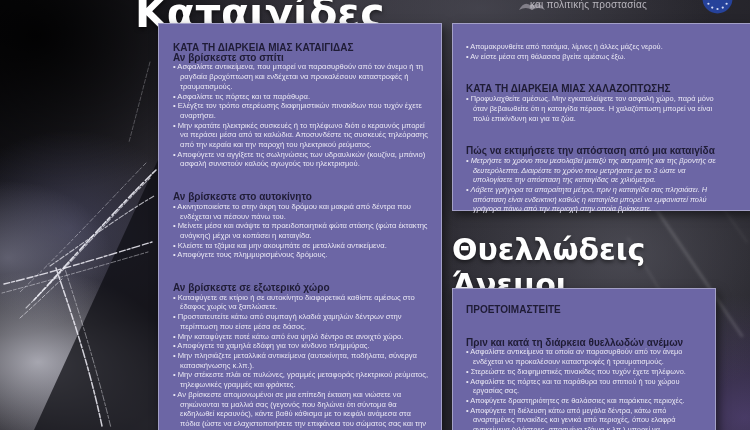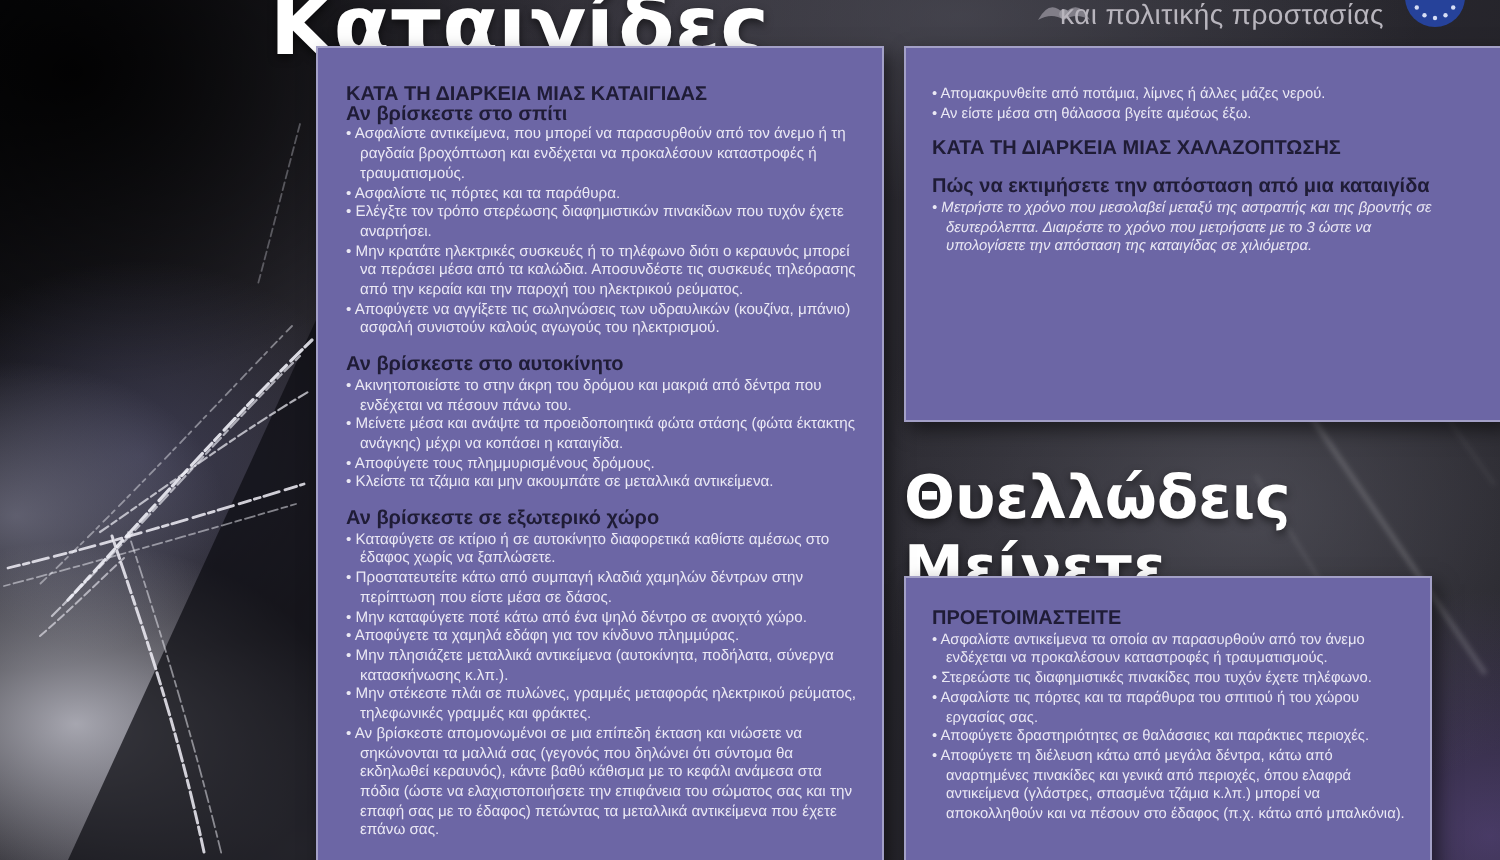--- a/index.html
+++ b/index.html
@@ -21,26 +21,26 @@
   .panel-left{left:158px;top:23px;width:284px;height:420px;padding:19px 13px 10px 14px;}
   .panel-rt{left:452px;top:23px;width:300px;height:188px;padding:18px 28px 10px 13px;}
   .panel-rb{left:452px;top:288px;width:264px;height:155px;padding:16px 12px 10px 13px;}
   .h-caps,.h-sub,.h-subitalic{font-weight:bold;color:#1f1c36;font-size:10px;line-height:9.7px;}
   .h-subitalic{}
   .bullets{list-style:none;margin:0;padding:0;color:#eae8f4;font-size:7.6px;line-height:9.7px;}
   .panel-rt .bullets,.panel-rb .bullets{font-size:7.4px;}
   .bullets li{padding-left:7px;text-indent:-7px;}
   .bullets li::before{content:"• ";}
   .bullets.italic{font-style:italic;}
-  .gap{margin-top:9px;}
+  .gap{margin-top:23px;}
   .big-title{position:absolute;color:#ffffff;font-family:"DejaVu Sans","Liberation Sans",sans-serif;
     font-weight:bold;text-shadow:0 2px 4px rgba(0,0,0,.55);white-space:nowrap;}
   .title1{left:135px;top:-10px;font-size:41px;line-height:46px;}
   .title2{left:452px;top:217px;font-size:30px;line-height:35px;margin-top:15px;}
-  .ministry-text{position:absolute;left:530px;top:-1px;font-size:14px;color:#b8b5bd;letter-spacing:.2px;}
+  .ministry-text{position:absolute;left:530px;top:-1px;font-size:10px;color:#b8b5bd;letter-spacing:.2px;}
   .emblem{position:absolute;left:517px;top:-4px;opacity:.8;}
   .roundel{position:absolute;left:702px;top:-17px;}
 </style>
 </head>
 <body>
 
 <div class="stage">
 
   <svg class="art" width="750" height="430" viewBox="0 0 750 430">
     <defs>
@@ -90,66 +90,71 @@
       <circle cx="10.25" cy="6.4" r="1.1"></circle>
         <circle cx="15.5" cy="5" r="1.1"></circle>
       <circle cx="20.75" cy="6.4" r="1.1"></circle>
         <circle cx="24.6" cy="10.25" r="1.1"></circle>
     </g>
   </svg>
 
   <div class="big-title title1">Καταιγίδες</div>
   <div class="big-title title2">
     <div>Θυελλώδεις</div>
-    <div>Μείνετε</div>
+    <div>Άνεμοι</div>
   </div>
 
   <div class="panel panel-left">
       <div class="h-caps">ΚΑΤΑ ΤΗ ΔΙΑΡΚΕΙΑ ΜΙΑΣ ΚΑΤΑΙΓΙΔΑΣ</div>
       <div class="h-sub">Αν βρίσκεστε στο σπίτι</div>
       <ul class="bullets">
         <li>Ασφαλίστε αντικείμενα, που μπορεί να παρασυρθούν από τον άνεμο ή τη ραγδαία βροχόπτωση και ενδέχεται να προκαλέσουν καταστροφές ή τραυματισμούς.</li>
         <li>Ασφαλίστε τις πόρτες και τα παράθυρα.</li>
         <li>Ελέγξτε τον τρόπο στερέωσης διαφημιστικών πινακίδων που τυχόν έχετε αναρτήσει.</li>
         <li>Μην κρατάτε ηλεκτρικές συσκευές ή το τηλέφωνο διότι ο κεραυνός μπορεί να περάσει μέσα από τα καλώδια. Αποσυνδέστε τις συσκευές τηλεόρασης από την κεραία και την παροχή του ηλεκτρικού ρεύματος.</li>
         <li>Αποφύγετε να αγγίξετε τις σωληνώσεις των υδραυλικών (κουζίνα, μπάνιο) ασφαλή συνιστούν καλούς αγωγούς του ηλεκτρισμού.</li>
       </ul>
       <div class="h-sub gap">Αν βρίσκεστε στο αυτοκίνητο</div>
       <ul class="bullets">
         <li>Ακινητοποιείστε το στην άκρη του δρόμου και μακριά από δέντρα που ενδέχεται να πέσουν πάνω του.</li>
         <li>Μείνετε μέσα και ανάψτε τα προειδοποιητικά φώτα στάσης (φώτα έκτακτης ανάγκης) μέχρι να κοπάσει η καταιγίδα.</li>
+        <li>Κλείστε τα τζάμια και μην ακουμπάτε σε μεταλλικά αντικείμενα.</li>
         <li>Αποφύγετε τους πλημμυρισμένους δρόμους.</li>
-        <li>Κλείστε τα τζάμια και μην ακουμπάτε σε μεταλλικά αντικείμενα.</li>
       </ul>
       <div class="h-sub gap">Αν βρίσκεστε σε εξωτερικό χώρο</div>
       <ul class="bullets">
         <li>Καταφύγετε σε κτίριο ή σε αυτοκίνητο διαφορετικά καθίστε αμέσως στο έδαφος  χωρίς να ξαπλώσετε.</li>
         <li>Προστατευτείτε κάτω από συμπαγή κλαδιά χαμηλών δέντρων στην περίπτωση που είστε μέσα σε δάσος.</li>
         <li>Μην καταφύγετε ποτέ κάτω από ένα ψηλό δέντρο σε ανοιχτό χώρο.</li>
         <li>Αποφύγετε τα χαμηλά εδάφη για τον κίνδυνο πλημμύρας.</li>
         <li>Μην πλησιάζετε μεταλλικά αντικείμενα (αυτοκίνητα, ποδήλατα, σύνεργα κατασκήνωσης κ.λπ.).</li>
         <li>Μην στέκεστε πλάι σε πυλώνες, γραμμές μεταφοράς ηλεκτρικού ρεύματος, τηλεφωνικές γραμμές και φράκτες.</li>
         <li>Αν βρίσκεστε απομονωμένοι σε μια επίπεδη έκταση και νιώσετε να σηκώνονται τα μαλλιά σας (γεγονός που δηλώνει ότι σύντομα θα εκδηλωθεί κεραυνός), κάντε βαθύ κάθισμα με το κεφάλι ανάμεσα στα πόδια (ώστε να ελαχιστοποιήσετε την επιφάνεια του σώματος σας και την επαφή σας με το έδαφος) πετώντας τα μεταλλικά αντικείμενα που έχετε επάνω σας.</li>
       </ul>
     </div>
 
   <div class="panel panel-rt">
       <ul class="bullets">
         <li>Απομακρυνθείτε από ποτάμια, λίμνες ή άλλες μάζες νερού.</li>
         <li>Αν είστε μέσα στη θάλασσα βγείτε αμέσως έξω.</li>
       </ul>
       <div class="h-caps gap">ΚΑΤΑ ΤΗ ΔΙΑΡΚΕΙΑ ΜΙΑΣ ΧΑΛΑΖΟΠΤΩΣΗΣ</div>
+      <ul class="bullets">
+        <li>Προφυλαχθείτε αμέσως. Μην εγκαταλείψετε τον ασφαλή χώρο, παρά μόνο όταν βεβαιωθείτε ότι η καταιγίδα πέρασε. Η χαλαζόπτωση μπορεί να είναι πολύ επικίνδυνη και για τα ζώα.</li>
+      </ul>
       <div class="h-subitalic gap">Πώς να εκτιμήσετε την απόσταση από μια καταιγίδα</div>
       <ul class="bullets italic">
         <li>Μετρήστε το χρόνο που μεσολαβεί μεταξύ της αστραπής και της βροντής σε δευτερόλεπτα. Διαιρέστε το χρόνο που μετρήσατε με το 3 ώστε να υπολογίσετε την απόσταση της καταιγίδας σε χιλιόμετρα.</li>
+        <li>Λάβετε γρήγορα τα απαραίτητα μέτρα, πριν η καταιγίδα σας πλησιάσει. Η απόσταση είναι ενδεικτική καθώς η καταιγίδα μπορεί να εμφανιστεί πολύ γρήγορα πάνω από την περιοχή στην οποία βρίσκεστε.</li>
       </ul>
     </div>
 
   <div class="panel panel-rb">
       <div class="h-caps">ΠΡΟΕΤΟΙΜΑΣΤΕΙΤΕ</div>
+      <div class="h-sub gap">Πριν και κατά τη διάρκεια θυελλωδών ανέμων</div>
       <ul class="bullets">
         <li>Ασφαλίστε αντικείμενα τα οποία αν παρασυρθούν από τον άνεμο ενδέχεται να προκαλέσουν καταστροφές ή τραυματισμούς.</li>
         <li>Στερεώστε τις διαφημιστικές πινακίδες που τυχόν έχετε τηλέφωνο.</li>
         <li>Ασφαλίστε τις πόρτες και τα παράθυρα του σπιτιού ή του χώρου εργασίας σας.</li>
         <li>Αποφύγετε δραστηριότητες σε θαλάσσιες και παράκτιες περιοχές.</li>
         <li>Αποφύγετε τη διέλευση κάτω από μεγάλα δέντρα, κάτω από αναρτημένες πινακίδες και γενικά από περιοχές, όπου ελαφρά αντικείμενα (γλάστρες, σπασμένα τζάμια κ.λπ.) μπορεί να αποκολληθούν και να πέσουν στο έδαφος (π.χ. κάτω από μπαλκόνια).</li>
       </ul>
     </div>
 
 </div>

